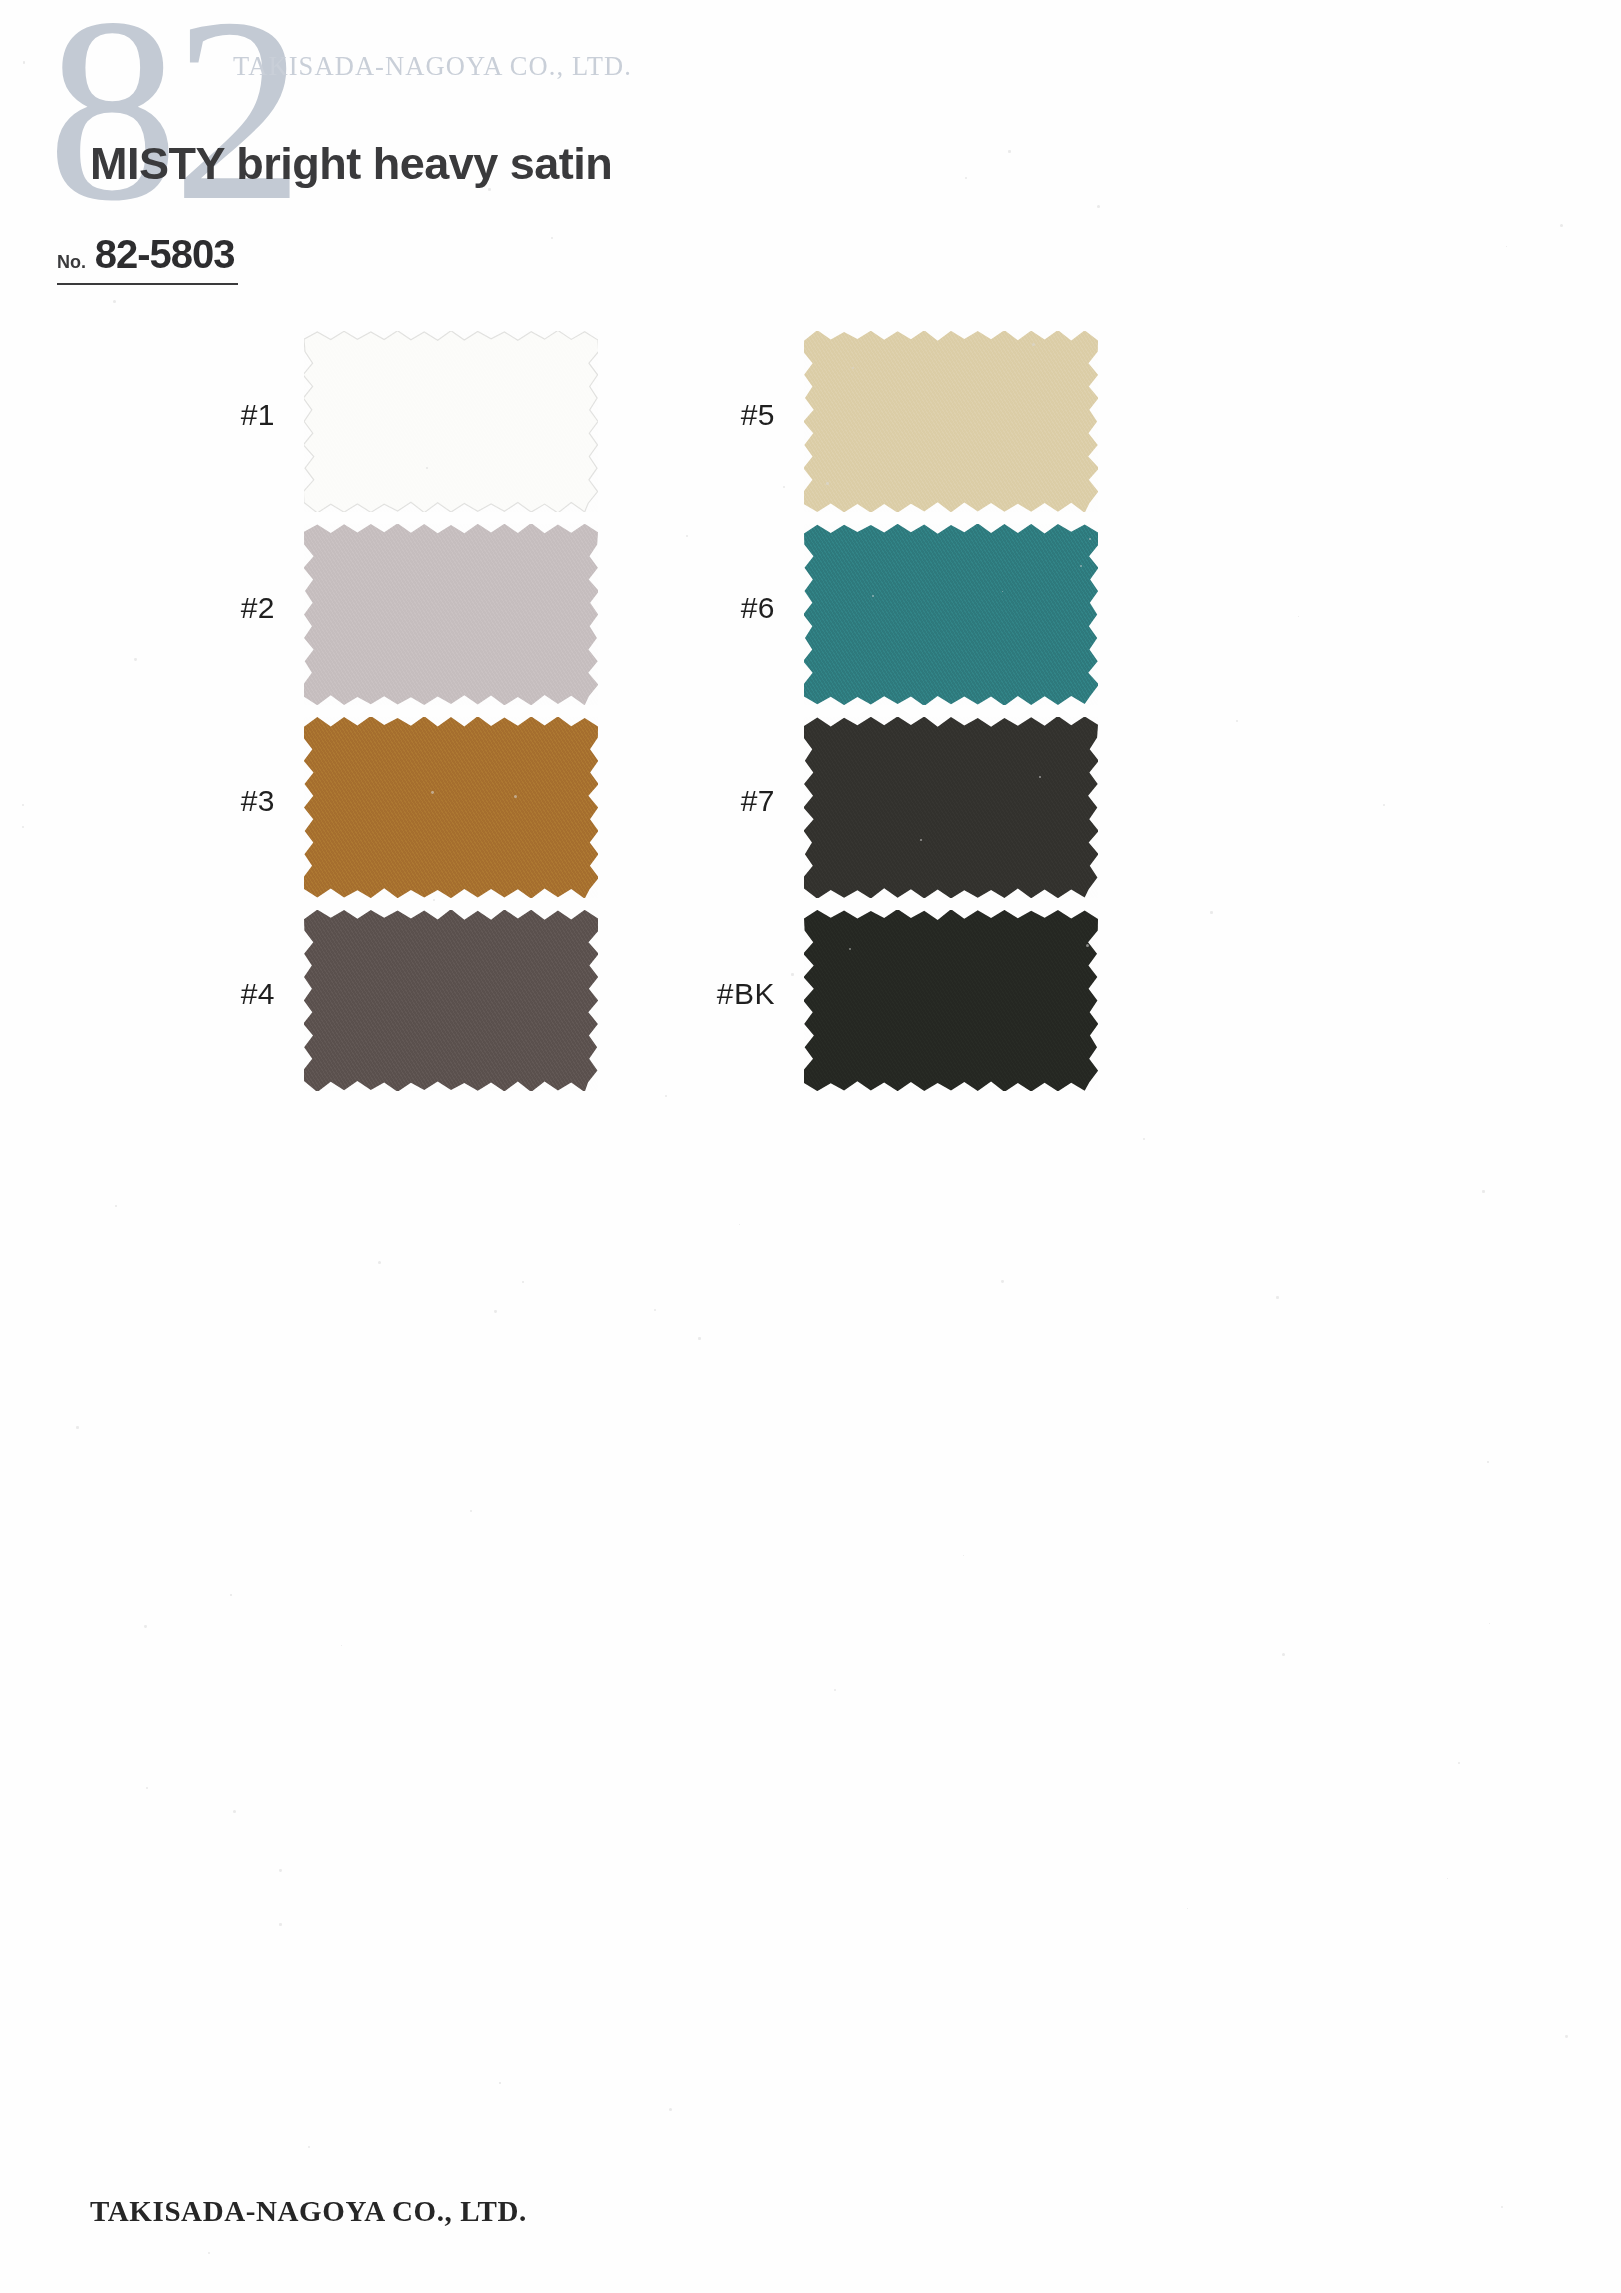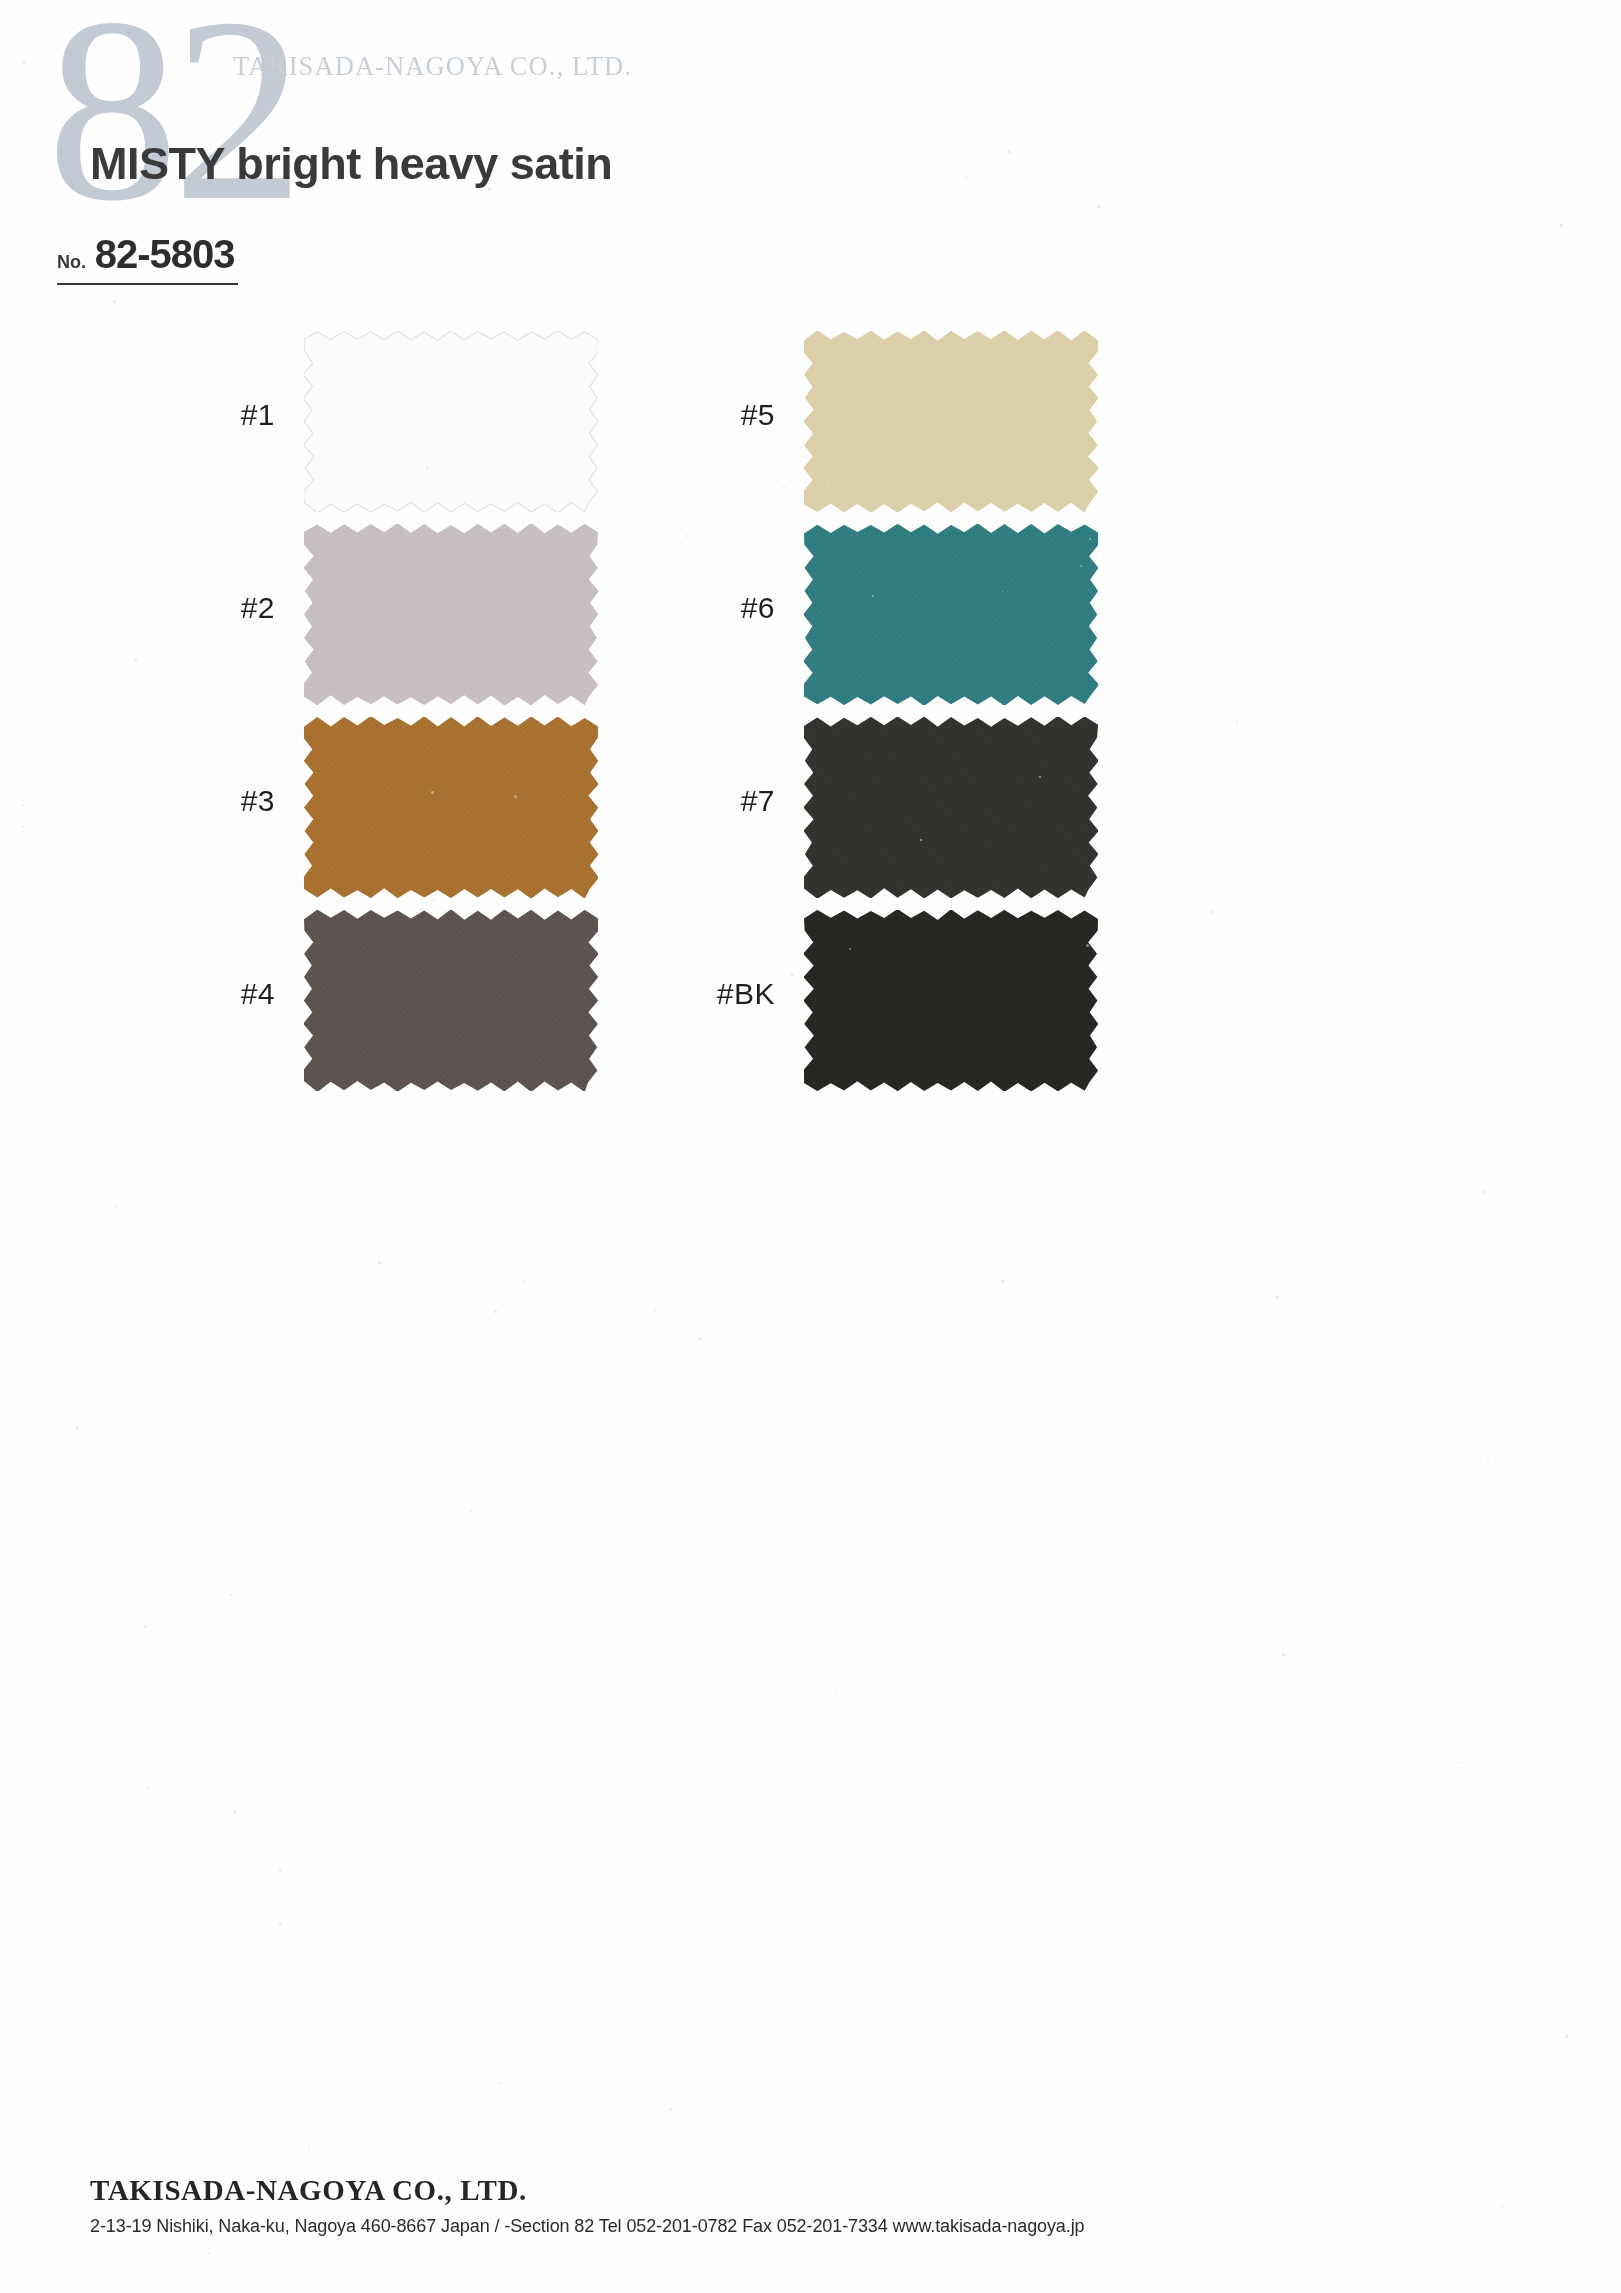--- a/index.html
+++ b/index.html
@@ -259,21 +259,20 @@
               <polygon points="0.0,8.8 13.6,-0.1 27.3,8.0 40.9,0.5 54.5,8.6 68.2,1.0 81.8,8.1 95.5,-1.0 109.1,8.3 122.7,0.8 136.4,10.1 150.0,-0.8 163.6,9.0 177.3,0.2 190.9,8.3 204.5,-0.1 218.2,8.5 231.8,0.7 245.5,8.0 259.1,-0.0 272.7,8.8 286.4,0.6 300.0,9.2 299.8,20.9 289.9,32.9 299.0,44.8 290.3,56.7 299.3,68.6 290.4,80.6 299.4,92.5 291.5,104.4 300.2,116.4 291.8,128.3 299.0,140.2 291.0,152.1 300.1,164.1 291.2,176.0 286.4,184.8 272.7,176.5 259.1,185.4 245.5,176.6 231.8,185.6 218.2,176.8 204.5,186.0 190.9,175.2 177.3,184.9 163.6,175.7 150.0,184.4 136.4,176.8 122.7,184.9 109.1,175.9 95.5,185.2 81.8,176.3 68.2,184.4 54.5,175.0 40.9,184.5 27.3,177.0 13.6,185.1 0.0,176.8 -0.9,164.1 9.2,152.1 0.6,140.2 10.1,128.3 0.2,116.4 8.9,104.4 -0.8,92.5 10.0,80.6 -0.5,68.6 9.9,56.7 -0.9,44.8 9.4,32.9 0.6,20.9" fill="#262823" stroke="none" stroke-width="0"></polygon>
             </svg>
             <div class="chip-texture"></div>
           </div>
         </div>
       </div>
   </div>
 
   <div id="footer">
     <div id="footer-company">TAKISADA-NAGOYA CO., LTD.</div>
-    <div id="footer-address">2-13-19 Nishiki, Naka-ku, Nagoya 460-8667 Japan / -Section 82 Tel 052-201-0782 Fax 052-201-7334  www.takisada-nagoya.jp</div>
   </div>
 
 <div class="speck" style="width: 2px; height: 2px; left: 22px; top: 804px;"></div>
     <div class="speck" style="width: 1.5px; height: 1.5px; left: 426px; top: 467px;"></div>
     <div class="speck" style="width: 2.7px; height: 2.7px; left: 22.6px; top: 61px;"></div>
     <div class="speck" style="width: 1.8px; height: 1.8px; left: 1089px; top: 538px;"></div>
     <div class="speck" style="width: 2.1px; height: 2.1px; left: 1080px; top: 565px;"></div>
     <div class="speck" style="width: 2.3px; height: 2.3px; left: 665px; top: 1095px;"></div>
     <div class="speck" style="width: 3.4px; height: 3.4px; left: 514px; top: 795px;"></div>
     <div class="speck" style="width: 1.4px; height: 1.4px; left: 1298px; top: 616px;"></div>

